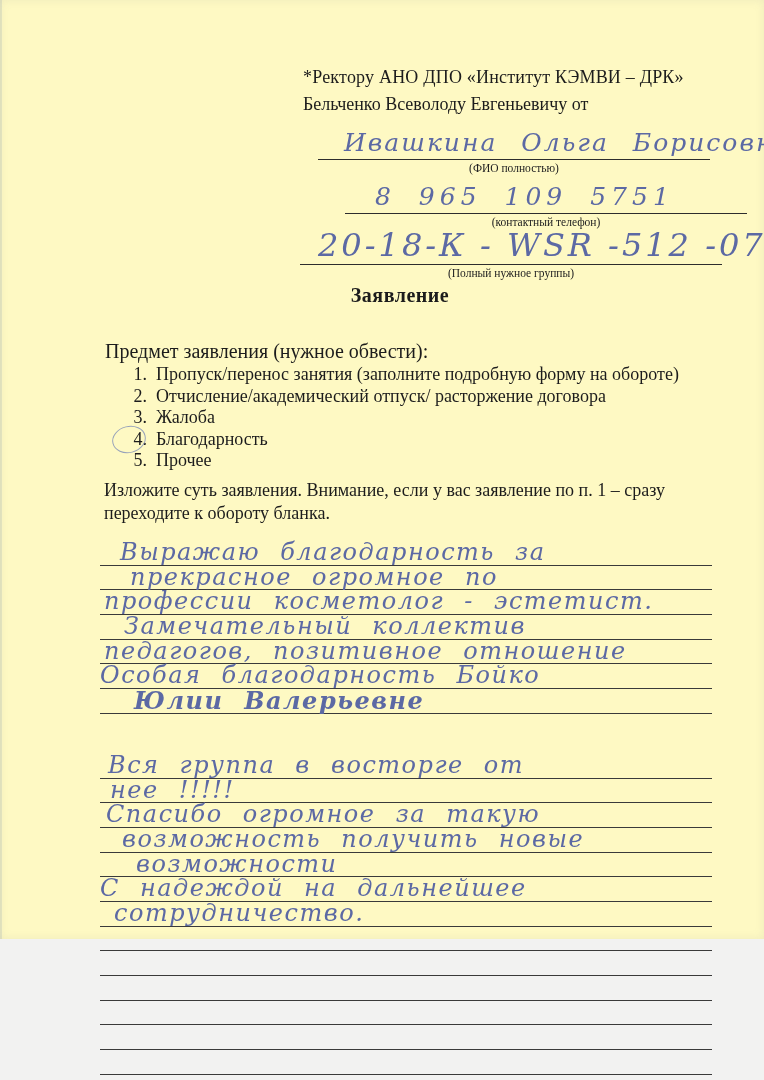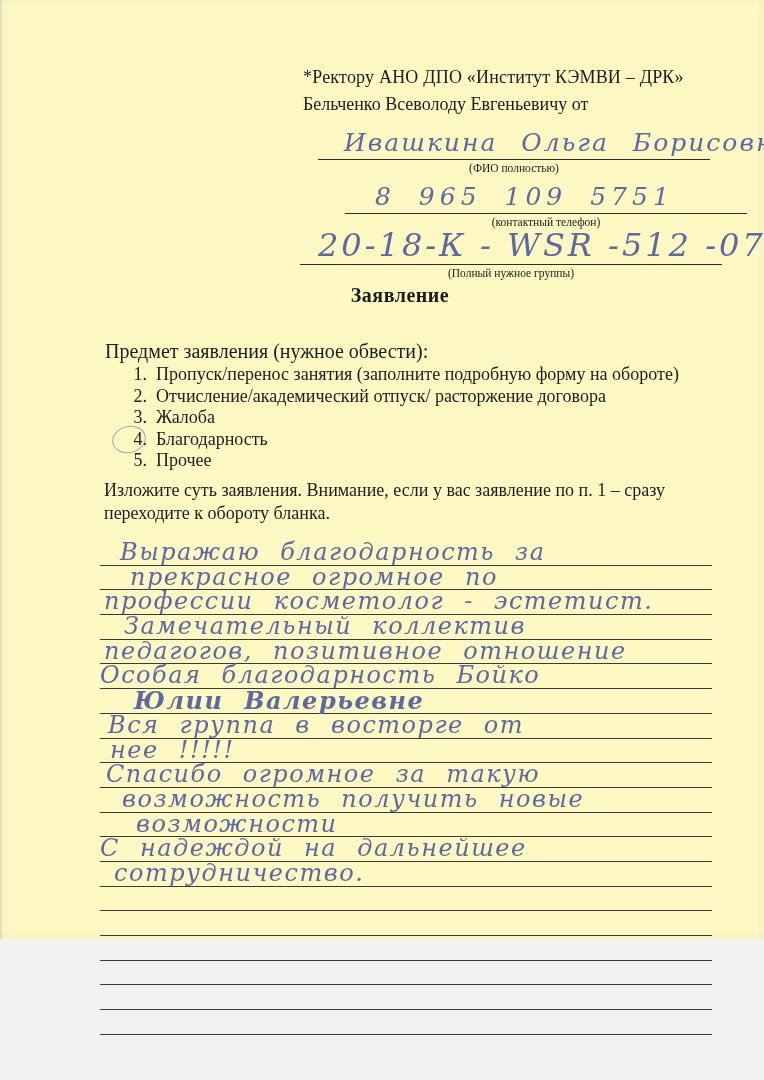--- a/index.html
+++ b/index.html
@@ -91,21 +91,21 @@
     white-space:nowrap;
     overflow:visible;
   }
   .rule-row:nth-child(1){padding-left:20px;}
   .rule-row:nth-child(2){padding-left:30px;}
   .rule-row:nth-child(3){padding-left:4px;}
   .rule-row:nth-child(4){padding-left:24px;}
   .rule-row:nth-child(5){padding-left:4px;}
   .rule-row:nth-child(6){padding-left:0;}
   .rule-row:nth-child(7){padding-left:34px;font-weight:bold;}
-  .rule-row:nth-child(8){padding-left:8px;}
+  .rule-row:nth-child(8){padding-left:8px;margin-top:40px;}
   .rule-row:nth-child(9){padding-left:10px;}
   .rule-row:nth-child(10){padding-left:6px;}
   .rule-row:nth-child(11){padding-left:22px;}
   .rule-row:nth-child(12){padding-left:36px;}
   .rule-row:nth-child(13){padding-left:0;}
   .rule-row:nth-child(14){padding-left:14px;}
 </style>
 </head>
 <body>
 

